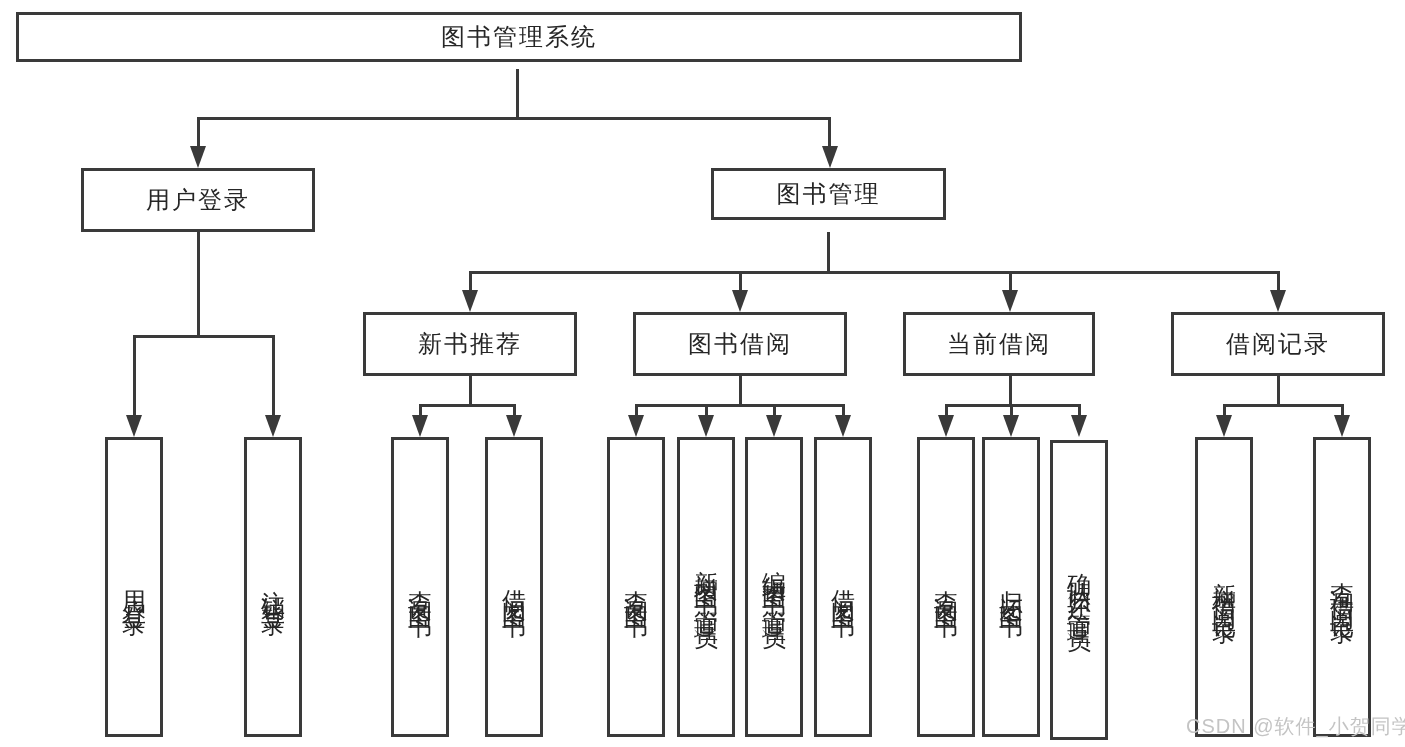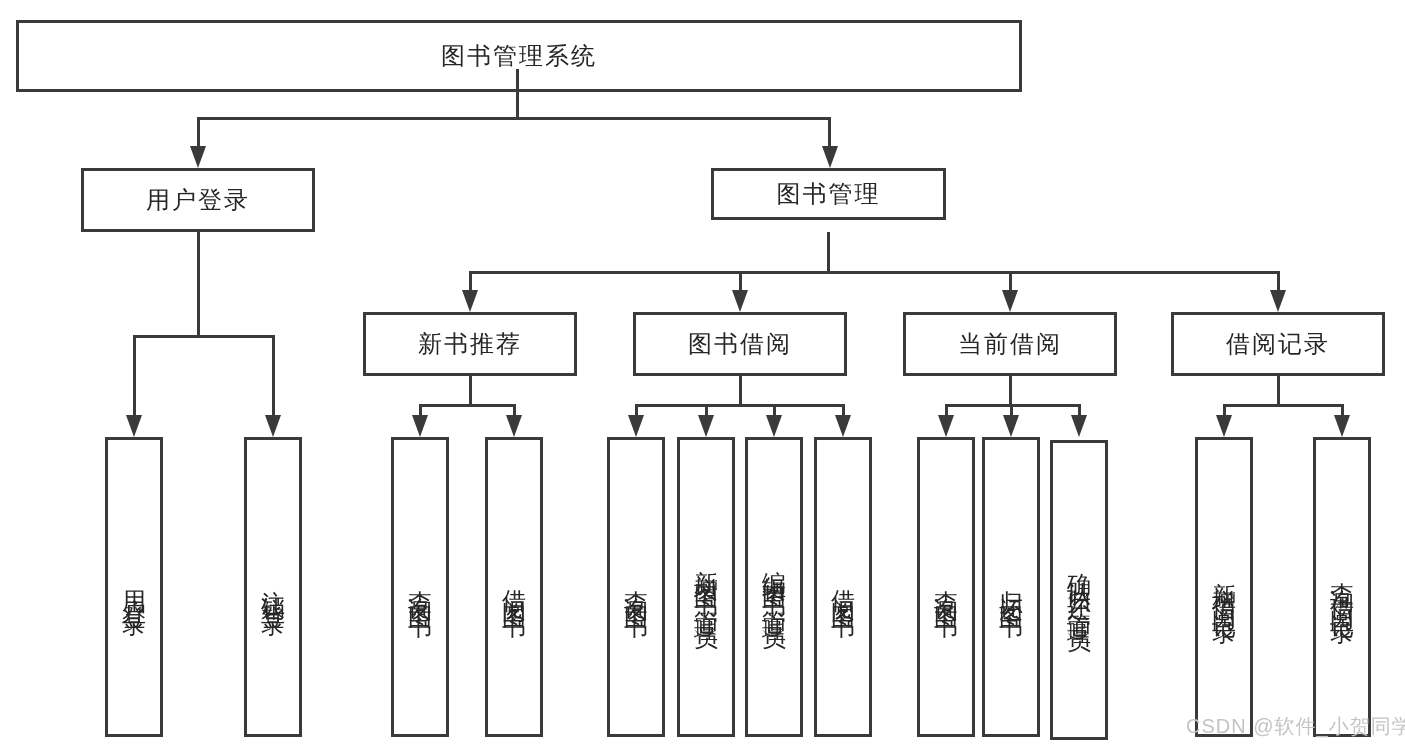--- a/index.html
+++ b/index.html
@@ -31,21 +31,21 @@
   .wm {
     position:absolute; left:1186px; top:713px;
     font-size:20px; color:#c4c4c4; letter-spacing:1px; white-space:nowrap;
   }
 </style>
 </head>
 <body>
 
 <div class="stage">
 
-  <div class="box" style="left:16px; top:20px; width:1006px; height:72px;">图书管理系统</div>
+  <div class="box" style="left:16px; top:12px; width:1006px; height:50px;">图书管理系统</div>
 
   <div class="vl" style="left:516px; top:69px;  height:48px;"></div>
   <div class="hl" style="left:197px; top:117px; width:634px;"></div>
   <div class="vl" style="left:197px; top:117px; height:32px;"></div>
   <div class="ar" style="left:190px; top:146px;"></div>
   <div class="vl" style="left:828px; top:117px; height:32px;"></div>
   <div class="ar" style="left:822px; top:146px;"></div>
 
   <div class="box" style="left:81px;  top:168px; width:234px; height:64px;">用户登录</div>
   <div class="box" style="left:711px; top:168px; width:235px; height:52px;">图书管理</div>
@@ -63,21 +63,21 @@
   <div class="ar" style="left:462px;  top:290px;"></div>
   <div class="vl" style="left:739px;  top:271px; height:22px;"></div>
   <div class="ar" style="left:732px;  top:290px;"></div>
   <div class="vl" style="left:1009px; top:271px; height:22px;"></div>
   <div class="ar" style="left:1002px; top:290px;"></div>
   <div class="vl" style="left:1277px; top:271px; height:22px;"></div>
   <div class="ar" style="left:1270px; top:290px;"></div>
 
   <div class="box" style="left:633px;  top:312px; width:214px; height:64px;">图书借阅</div>
   <div class="box" style="left:363px;  top:312px; width:214px; height:64px;">新书推荐</div>
-  <div class="box" style="left:903px;  top:312px; width:214px; height:64px;">当前借阅</div>
+  <div class="box" style="left:903px;  top:312px; width:192px; height:64px;">当前借阅</div>
   <div class="box" style="left:1171px; top:312px; width:214px; height:64px;">借阅记录</div>
 
   <div class="vl" style="left:469px; top:376px; height:31px;"></div>
   <div class="hl" style="left:419px; top:404px; width:97px;"></div>
   <div class="vl" style="left:419px; top:404px; height:13px;"></div>
   <div class="ar" style="left:412px; top:415px;"></div>
   <div class="vl" style="left:513px; top:404px; height:13px;"></div>
   <div class="ar" style="left:506px; top:415px;"></div>
 
   <div class="vl" style="left:739px; top:376px; height:31px;"></div>

